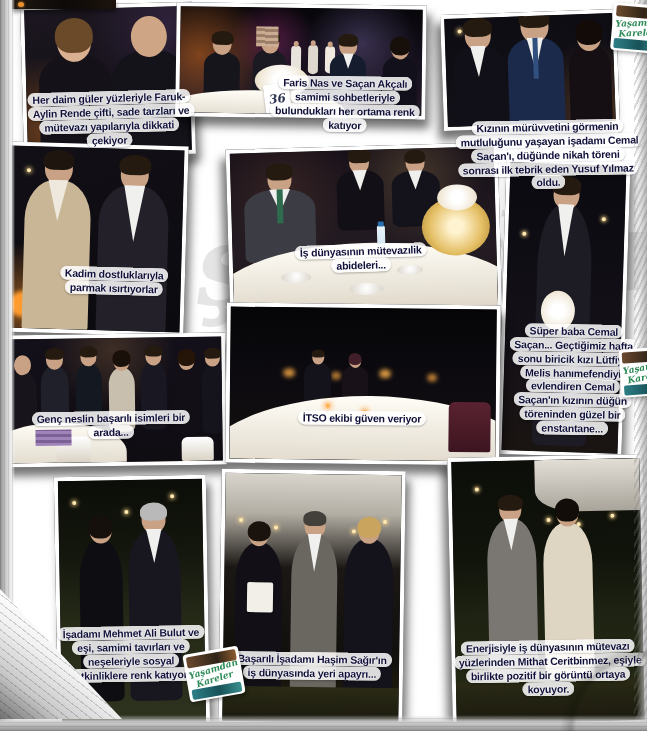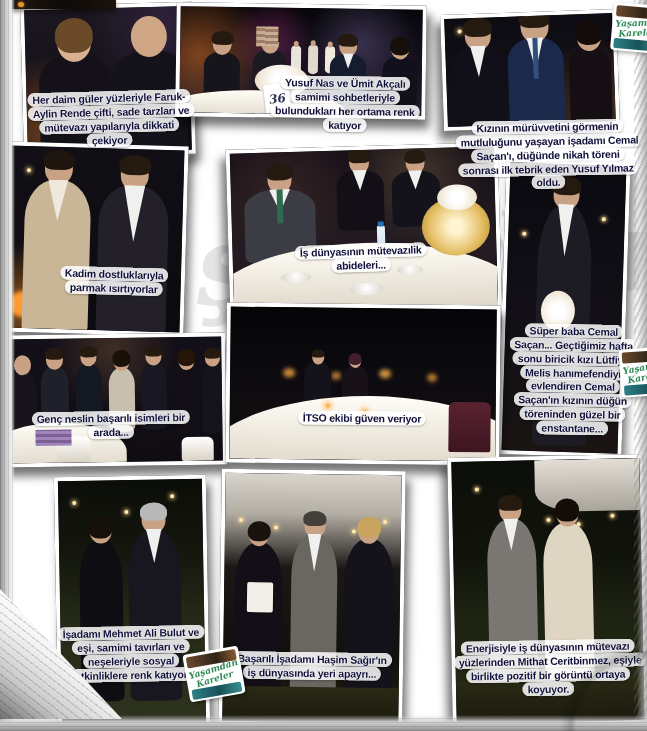--- a/index.html
+++ b/index.html
@@ -260,21 +260,21 @@
         </i>
       <i class="pp hair lh" style="left:48%;top:24%;width:26%;height:60%;--suit:#ded6c2;--hs:22px;--hairc:#120d08;"></i>
       <i class="lawn" style="height:16%;"></i>
     </div>
   </div>
 
   <div class="cap" style="left:28px;top:92px;width:162px;transform:rotate(-1.5deg);">
     <span class="ci">Her daim güler yüzleriyle Faruk-Aylin Rende çifti, sade tarzları ve mütevazı yapılarıyla dikkati çekiyor</span></div>
 
   <div class="cap" style="left:266px;top:77px;width:158px;transform:rotate(0.8deg);">
-    <span class="ci">Yusuf Nas ve Ümit Akçalı samimi sohbetleriyle bulundukları her ortama renk katıyor</span></div>
+    <span class="ci">Faris Nas ve Saçan Akçalı samimi sohbetleriyle bulundukları her ortama renk katıyor</span></div>
 
   <div class="cap" style="left:456px;top:121px;width:184px;transform:rotate(-1deg);">
     <span class="ci">Kızının mürüvvetini görmenin mutluluğunu yaşayan işadamı Cemal Saçan'ı, düğünde nikah töreni sonrası ilk tebrik eden Yusuf Yılmaz oldu.</span></div>
 
   <div class="cap" style="left:46px;top:268px;width:136px;transform:rotate(1.6deg);">
     <span class="ci">Kadim dostluklarıyla parmak ısırtıyorlar</span></div>
 
   <div class="cap" style="left:276px;top:245px;width:170px;transform:rotate(-1.6deg);">
     <span class="ci">İş dünyasının mütevazılik abideleri...</span></div>
 

